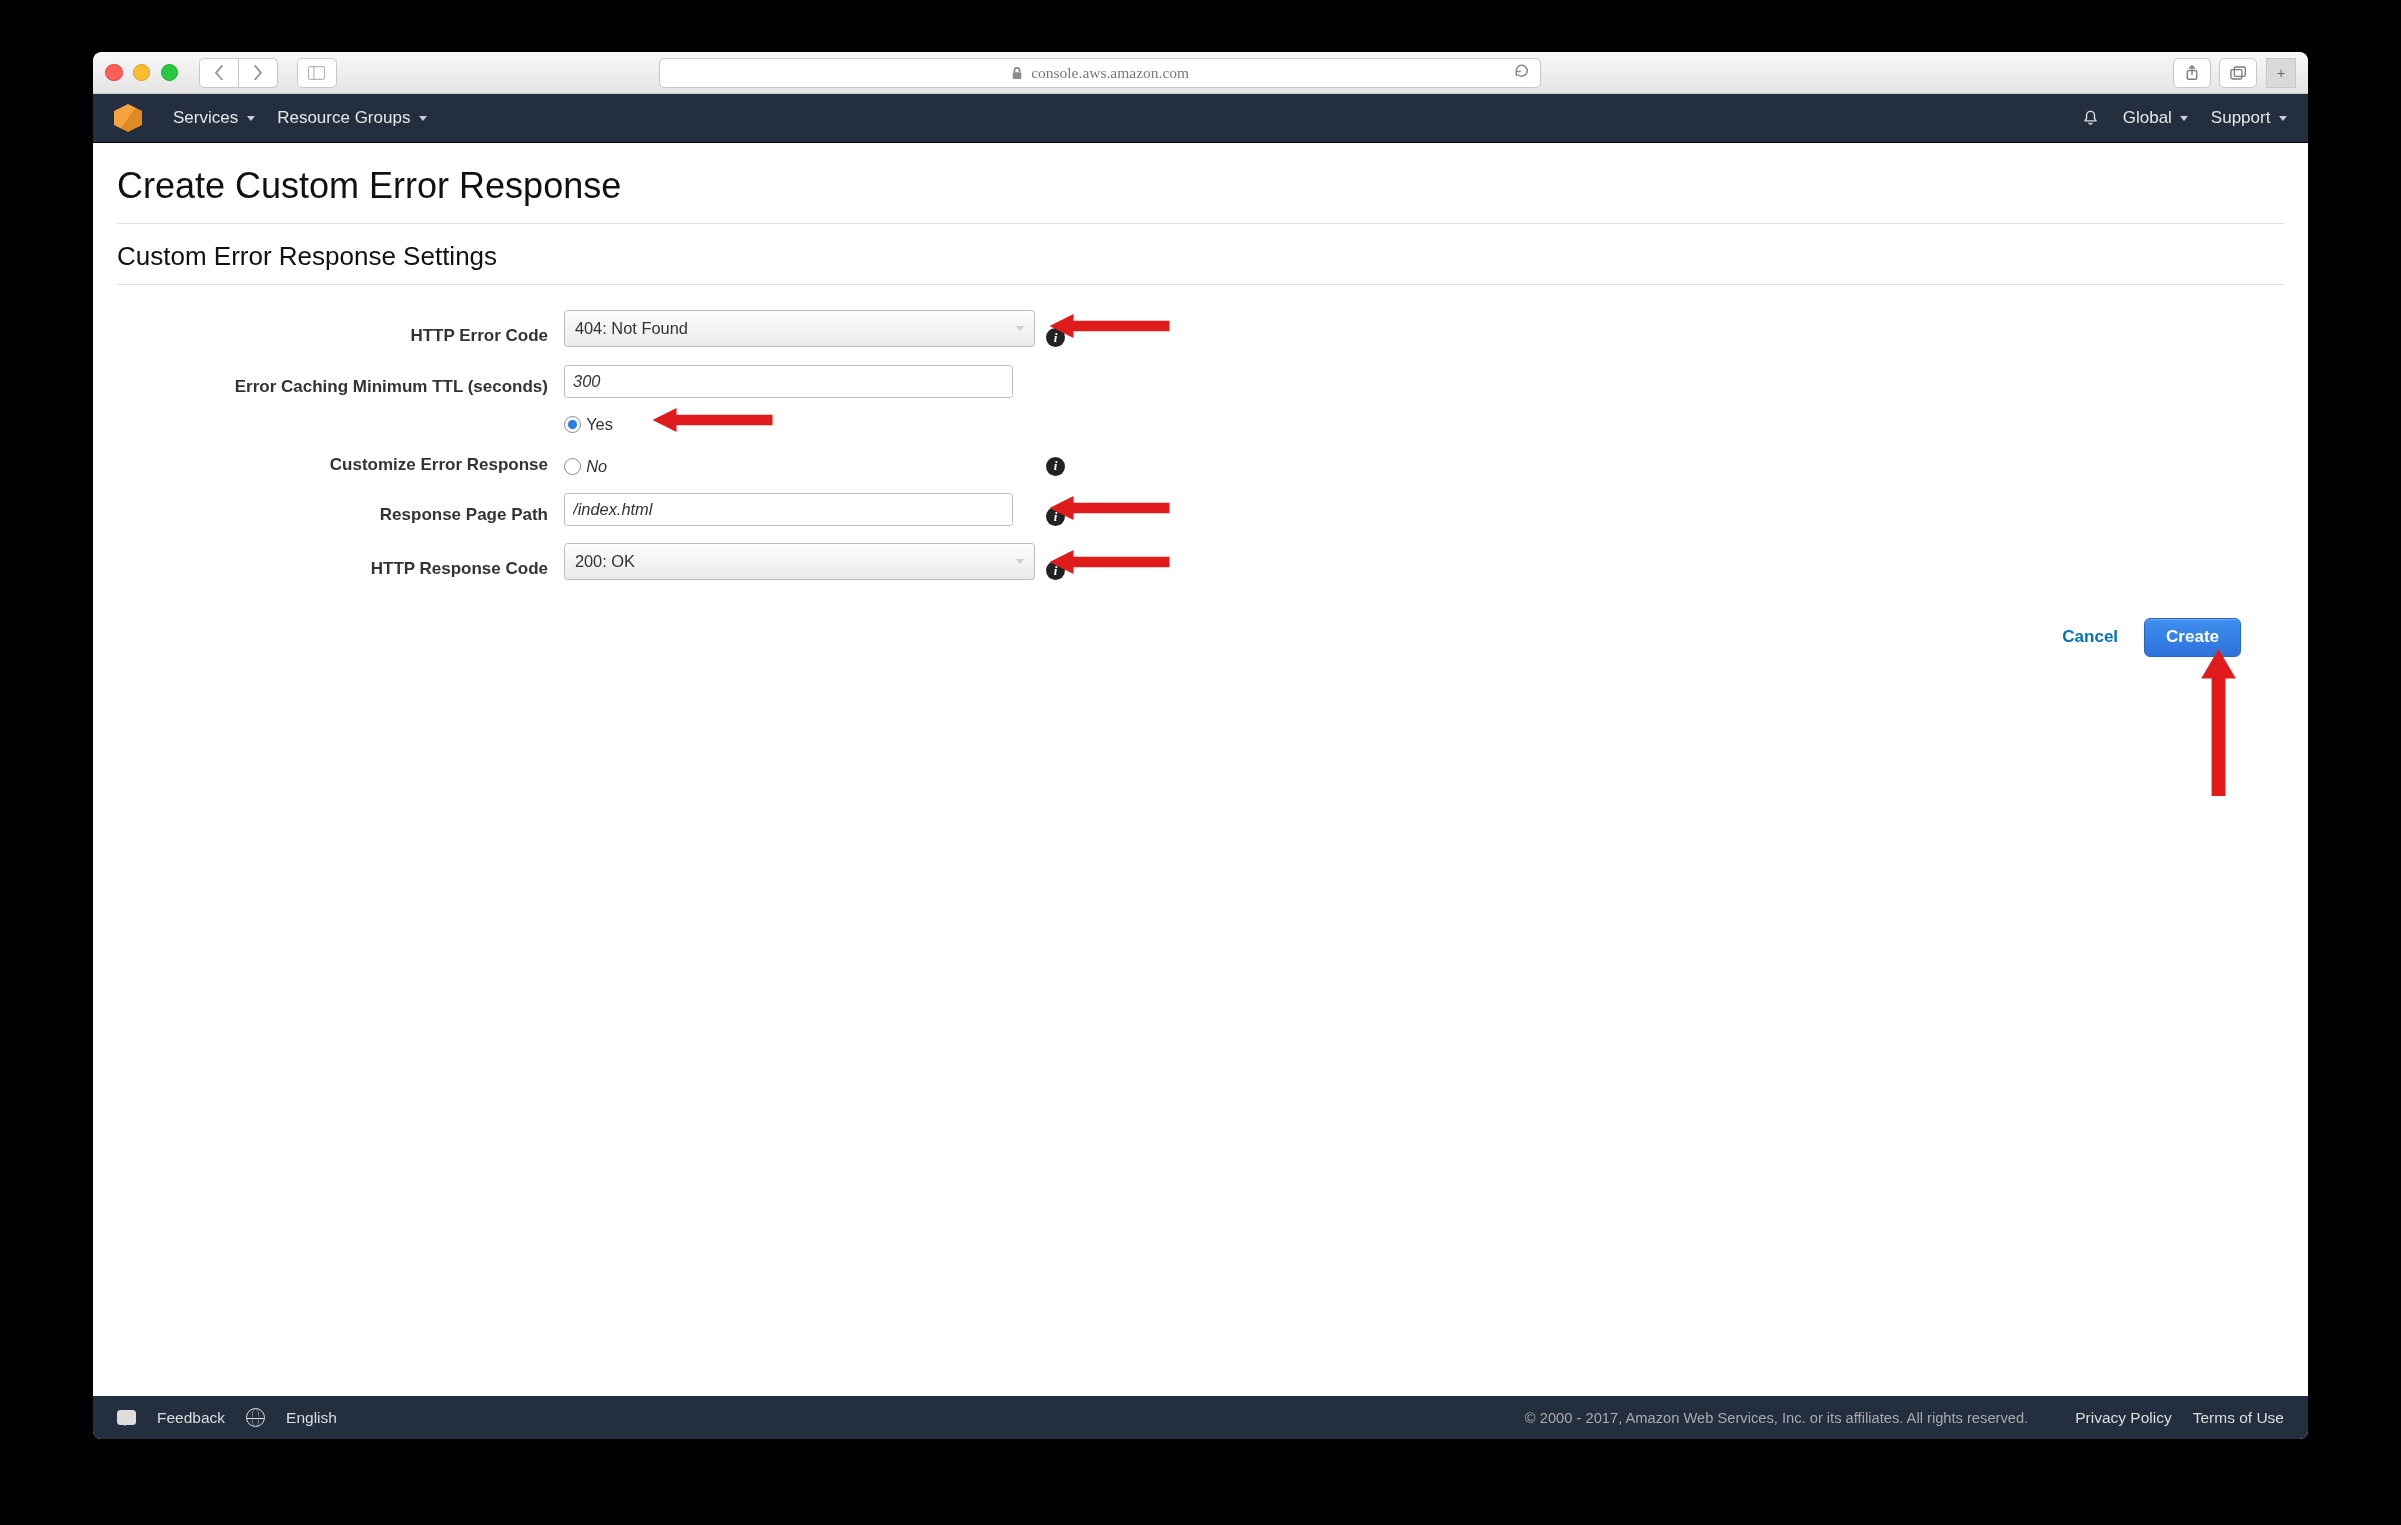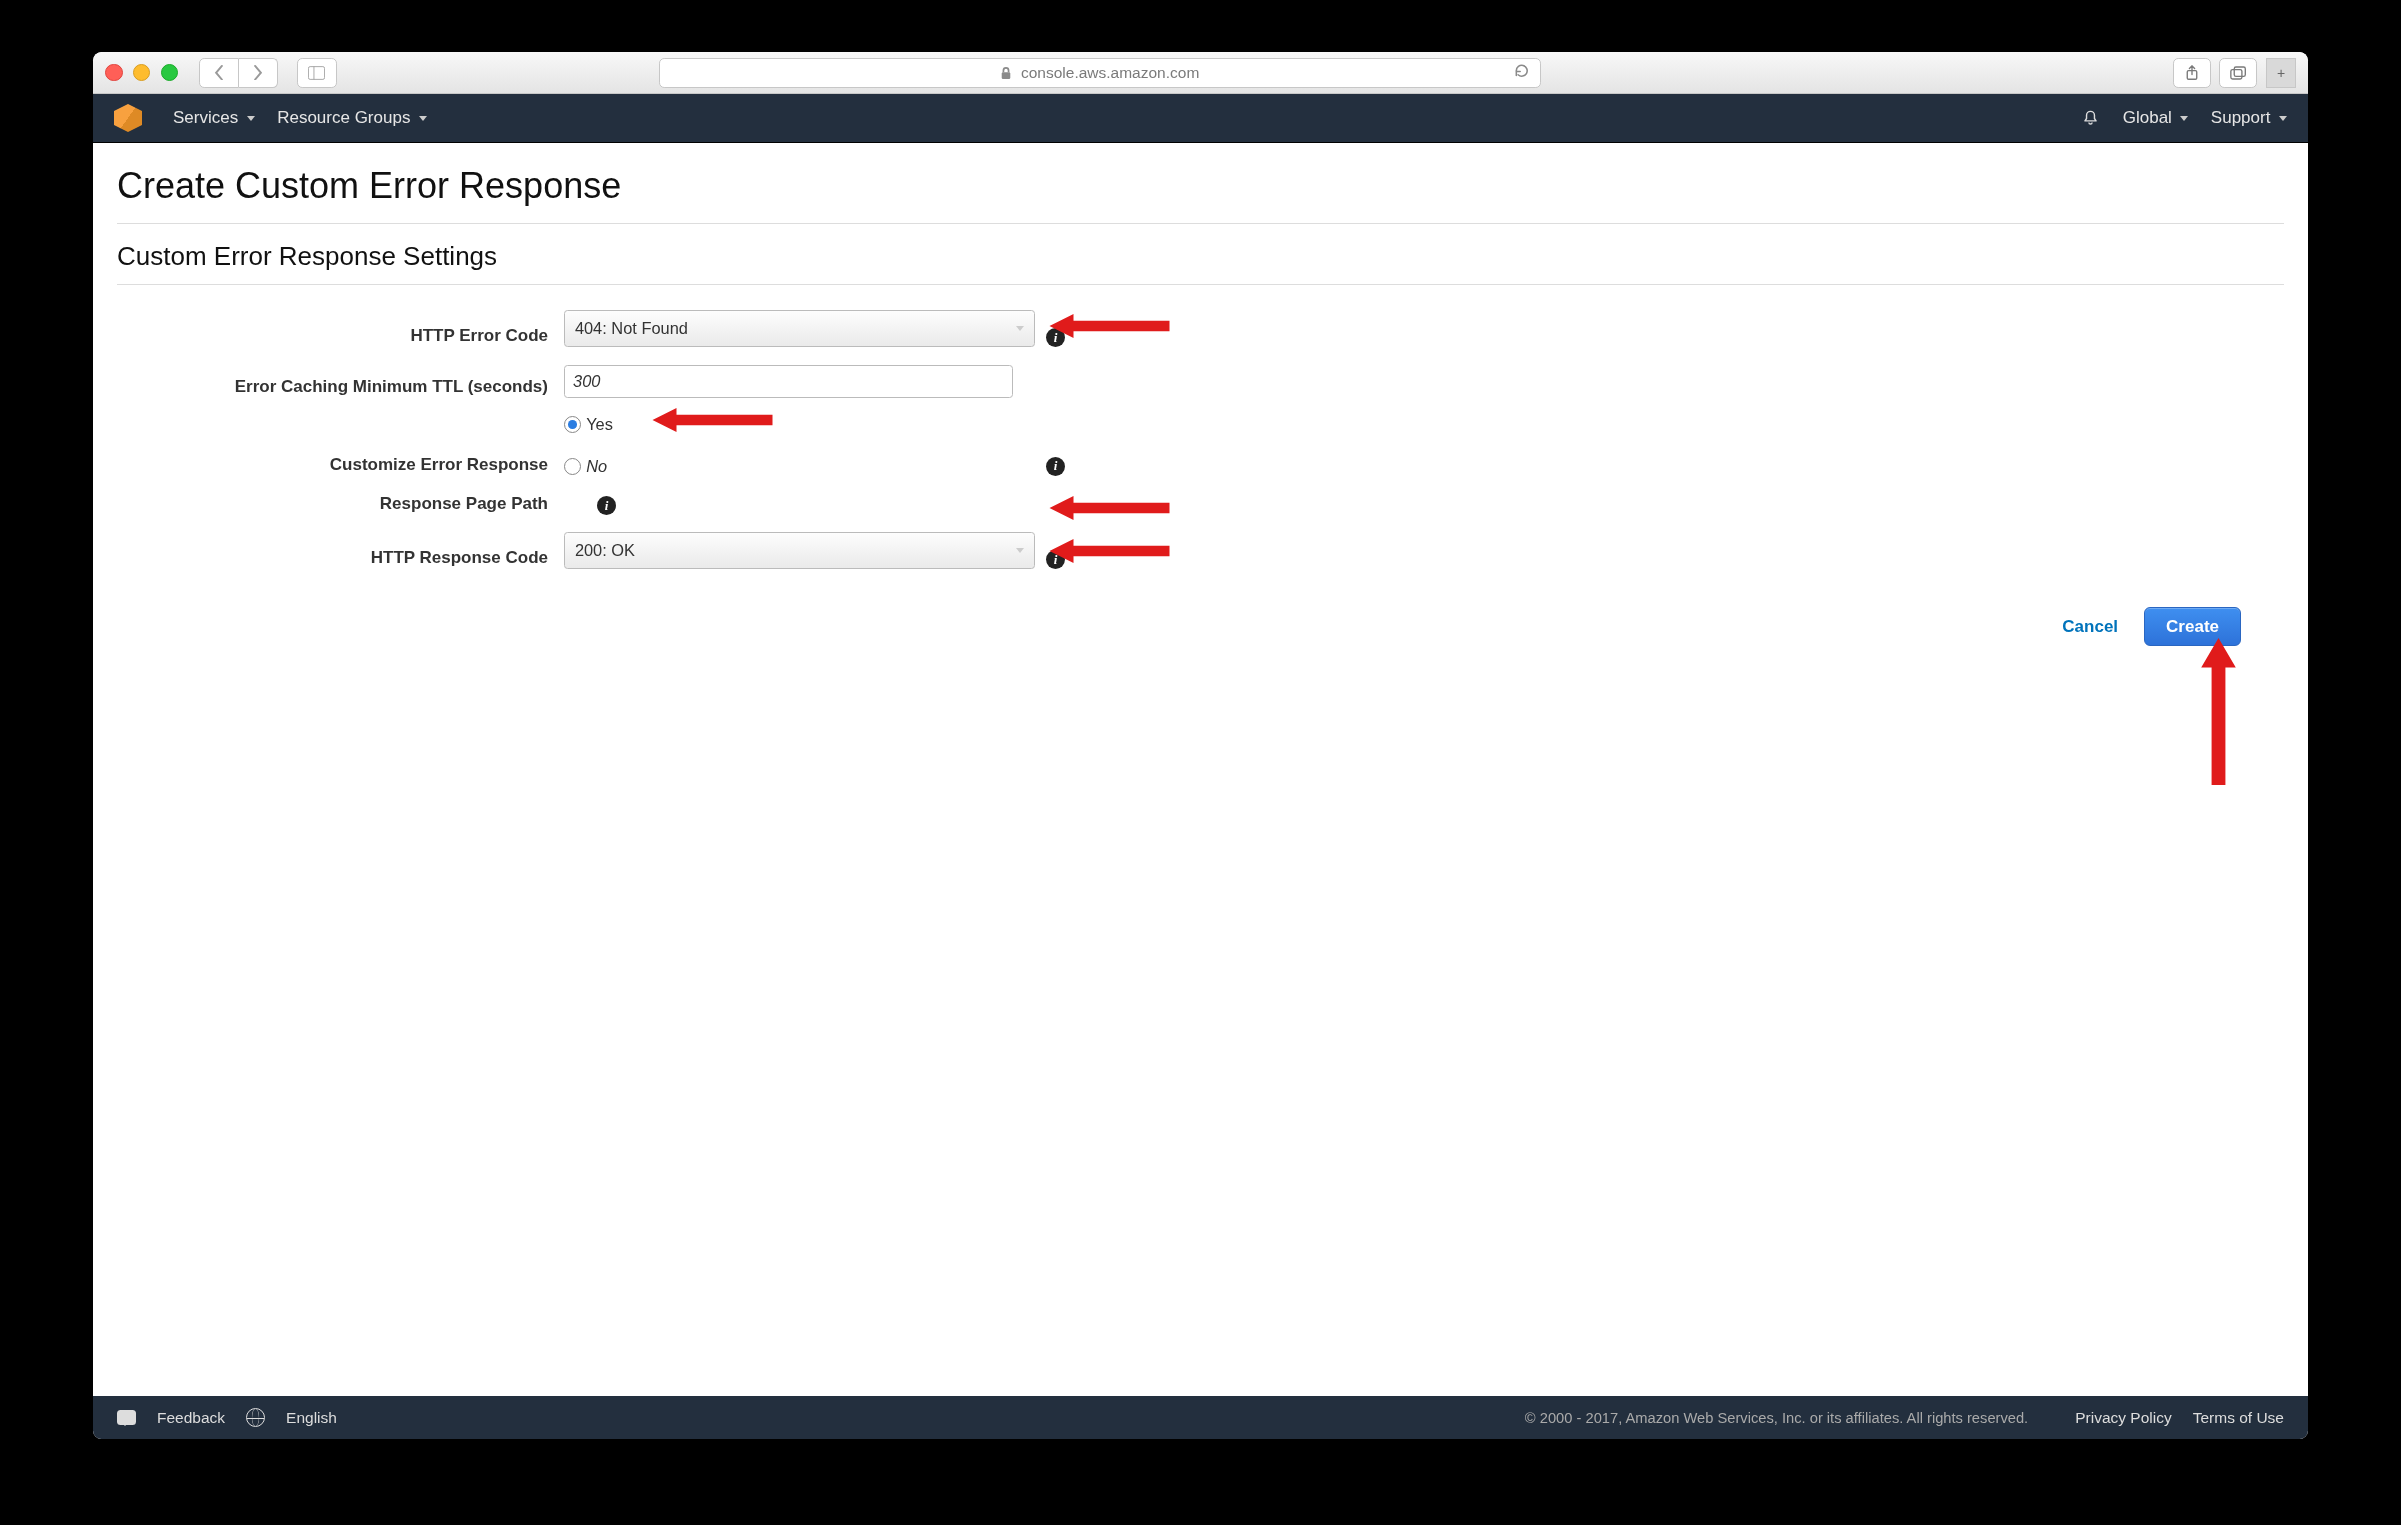--- a/index.html
+++ b/index.html
@@ -30,21 +30,21 @@
   .traffic{display:flex;gap:10.4px;align-items:center;}
   .dot{width:15.5px;height:15.5px;border-radius:50%;}
   .dot.red{background:#ff5f57;border:0.9px solid #e0443e;}
   .dot.yel{background:#febc2e;border:0.9px solid #d89d22;}
   .dot.grn{background:#28c840;border:0.9px solid #1aab29;}
   .navbtns{display:flex;gap:0;margin-left:8.6px;}
   .navbtn{width:38px;height:28px;background:#fff;border:0.9px solid #c7c7c7;display:flex;align-items:center;justify-content:center;color:#9a9a9a;}
   .navbtn:first-child{border-radius:5.2px 0 0 5.2px;}
   .navbtn:last-child{border-radius:0 5.2px 5.2px 0;border-left:none;}
   .sidebtn{width:38px;height:28px;background:#fff;border:0.9px solid #c7c7c7;border-radius:5.2px;display:flex;align-items:center;justify-content:center;color:#9a9a9a;margin-left:7px;}
-  .addr{flex:1;max-width:880px;margin:0 auto;height:28px;background:#fff;border:0.9px solid #c7c7c7;border-radius:5.2px;display:flex;align-items:center;justify-content:center;color:#7a7a7a;font-size:15.5px;gap:8.6px;position:relative;}
+  .addr{flex:1;max-width:880px;margin:0 auto;height:28px;background:#fff;border:0.9px solid #c7c7c7;border-radius:5.2px;display:flex;align-items:center;justify-content:center;color:#7a7a7a;font-size:15.5px;gap:8.6px;position:relative;font-family:Liberation Serif, serif;}
   .addr .reload{position:absolute;right:10.4px;color:#9a9a9a;}
   .rightctrls{display:flex;gap:8.6px;margin-left:auto;align-items:center;}
   .rc{width:36px;height:28px;border:0.9px solid #c7c7c7;border-radius:5.2px;background:#fff;display:flex;align-items:center;justify-content:center;color:#666;}
   .plus{width:28px;height:28px;background:#d9d9d9;border:0.9px solid #c7c7c7;display:flex;align-items:center;justify-content:center;color:#666;}
 
   
   .awsnav{height:48px;background:#232f3e;display:flex;align-items:center;color:#eee;font-size:17px;padding:0 21px;gap:22.4px;border-bottom:0.9px solid #000;}
   .awslogo{
     width:28px;height:28px;position:relative;margin-right:8.6px;
   }
@@ -250,20 +250,23 @@
             </div>
           <div class="arrow-l" style="left:535px;top:1.7px;">
             <svg viewBox="0 0 140 28">
                 <polygon points="0,14 28,0 28,8 140,8 140,20 28,20 28,28" fill="#e01b1b"></polygon>
               </svg>
           </div>
         </div>
 
         <div class="formrow">
           <div class="lbl">Response Page Path</div>
+          <div class="field">
+            <input class="inp" value="/index.html" style="">
+          </div>
           <div class="infocol">
               <span class="info-ic">i</span>
             </div>
           <div class="arrow-l" style="left:932px;top:12px;">
             <svg viewBox="0 0 140 28">
                 <polygon points="0,14 28,0 28,8 140,8 140,20 28,20 28,28" fill="#e01b1b"></polygon>
               </svg>
           </div>
         </div>
 

